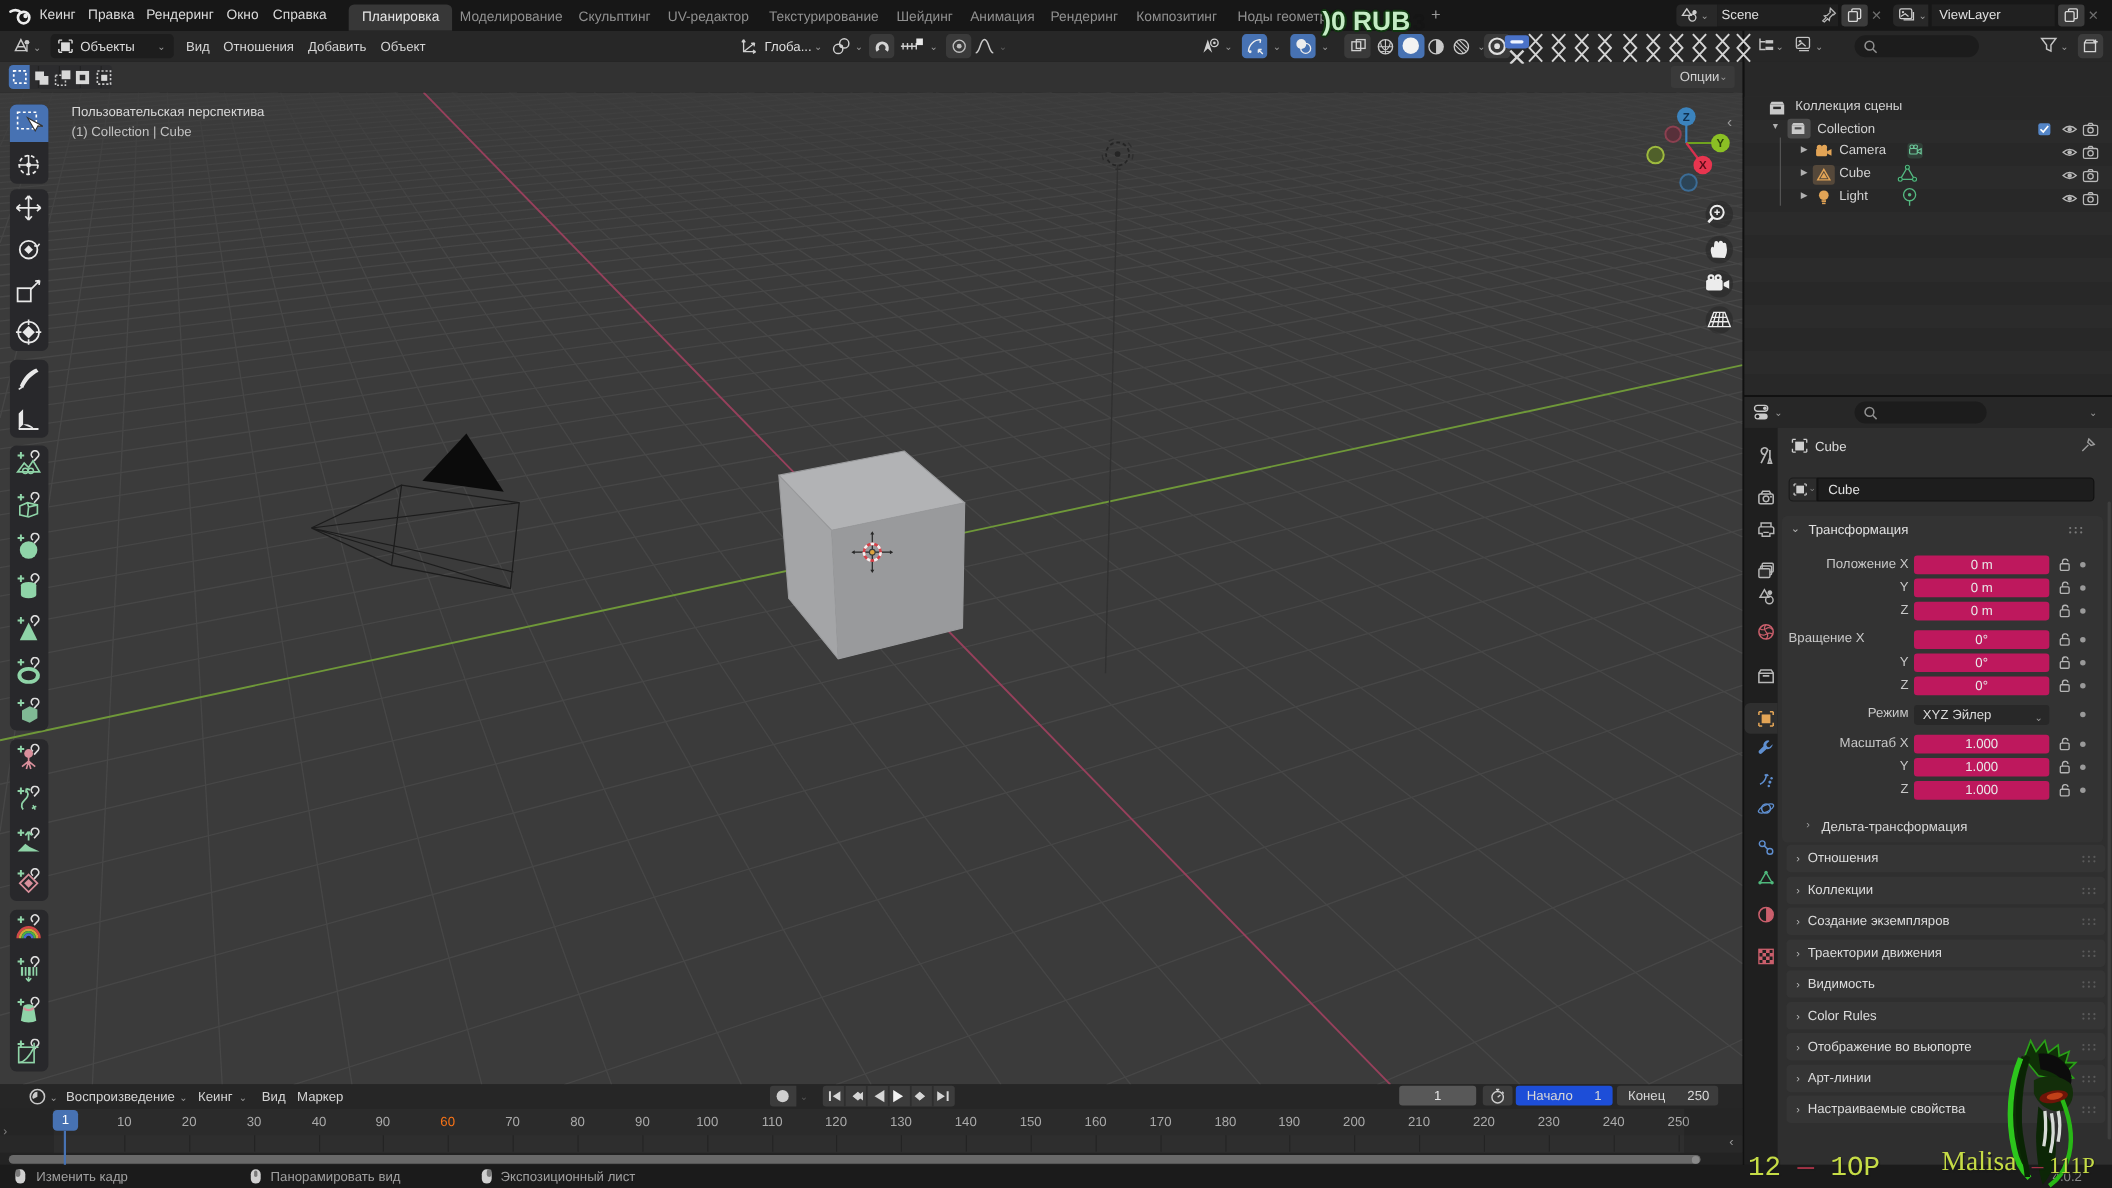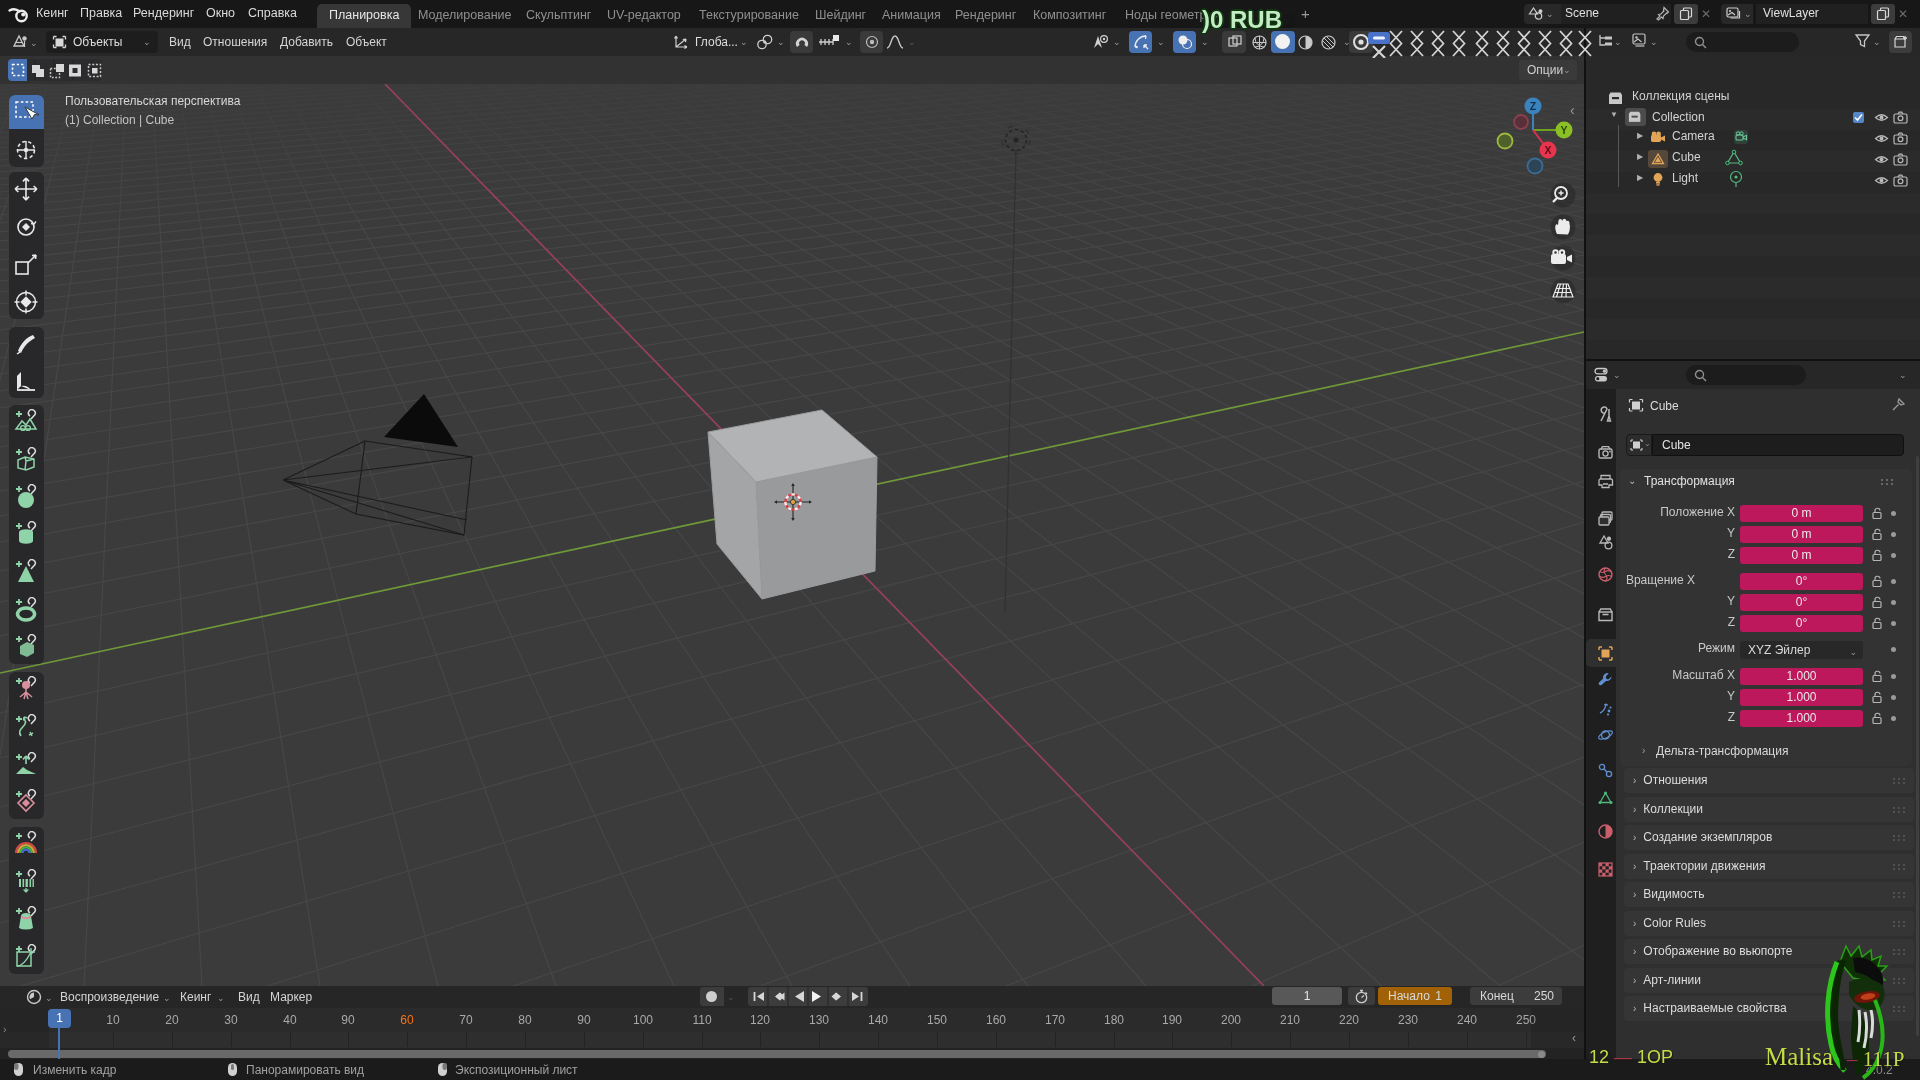--- a/index.html
+++ b/index.html
@@ -978,21 +978,21 @@
         <path d="M83.5 9.5 l4.5 -4 4.5 4 -4.5 4 Z" fill="#d6d6d6"></path>
 <path d="M113.5 5 v9" stroke="#d6d6d6" stroke-width="1.8"></path>
         <path d="M104 5 l7 4.5 -7 4.5 Z" fill="#d6d6d6"></path>
 </svg>
     <div class="abs fields" style="left:1272px;top:1px;width:70px;height:18px;line-height:18px;background:#585858">1</div>
     <div class="abs" style="left:1348px;top:1px;width:27px;height:18px;background:#3c3c3c;border-radius:3px"></div>
     <svg class="abs" style="left:1354px;top:3px" width="15" height="15" viewBox="0 0 15 15">
         <circle cx="7.5" cy="8.5" r="5.2" fill="none" stroke="#cdcdcd" stroke-width="1.3"></circle>
         <path d="M7.5 8.5 L10 6.5 M6 1.5 h3 M7.5 1.5 v2 M11.5 3.5 l1.5 1.5" stroke="#cdcdcd" stroke-width="1.3" fill="none"></path>
       </svg>
-    <div class="abs" style="left:1378px;top:1px;width:74px;height:18px;background:#a16207;border-radius:3px;color:#d8d8d8"><span style="margin-left:10px;line-height:18px">Начало</span><span style="position:absolute;right:10px;line-height:18px">1</span></div>
+    <div class="abs" style="left:1378px;top:1px;width:88px;height:18px;background:#1d4ed8;border-radius:3px;color:#d8d8d8"><span style="margin-left:10px;line-height:18px">Начало</span><span style="position:absolute;right:10px;line-height:18px">1</span></div>
     <div class="abs" style="left:1470px;top:1px;width:92px;height:18px;background:#3c3c3c;border-radius:3px;color:#d8d8d8"><span style="margin-left:10px;line-height:18px">Конец</span><span style="position:absolute;right:8px;line-height:18px">250</span></div>
     <span class="abs" style="left:93px;top:27px;width:40px;text-align:center;color:#a9a9a9;font-size:12px">10</span>
       <div class="abs" style="left:113px;top:46px;width:1px;height:15px;background:#232323"></div>
       <span class="abs" style="left:152px;top:27px;width:40px;text-align:center;color:#a9a9a9;font-size:12px">20</span>
       <div class="abs" style="left:172px;top:46px;width:1px;height:15px;background:#232323"></div>
       <span class="abs" style="left:211px;top:27px;width:40px;text-align:center;color:#a9a9a9;font-size:12px">30</span>
       <div class="abs" style="left:231px;top:46px;width:1px;height:15px;background:#232323"></div>
       <span class="abs" style="left:270px;top:27px;width:40px;text-align:center;color:#a9a9a9;font-size:12px">40</span>
       <div class="abs" style="left:290px;top:46px;width:1px;height:15px;background:#232323"></div>
       <span class="abs" style="left:328px;top:27px;width:40px;text-align:center;color:#a9a9a9;font-size:12px">90</span>
@@ -1073,21 +1073,21 @@
 <path d="M15 16 C4 40 1 72 7 98 C9 110 14 119 21 126 C17 112 15 96 15 78 C15 54 17 34 23 18 Z" fill="#0d2a06"></path>
 <path d="M14 18 C4 42 2 74 8 100 C10 111 15 120 22 127" fill="none" stroke="#2cc61c" stroke-width="5"></path>
 <path d="M20 16 C12 38 10 70 15 96 C17 108 20 118 20 126" fill="none" stroke="#0a2404" stroke-width="5"></path>
 <path d="M26 38 C38 32 52 34 60 42 C64 52 60 62 52 66 C40 68 30 60 26 50 Z" fill="#132e0a"></path>
 <ellipse cx="44" cy="53" rx="13" ry="5.5" fill="#6e1408" transform="rotate(-10 44 53)"></ellipse>
 <ellipse cx="45" cy="52.5" rx="7.5" ry="3" fill="#c04018" transform="rotate(-10 45 52.5)"></ellipse>
 <path d="M30 62 C40 70 46 84 46 100 C46 112 42 124 34 133 C30 120 28 104 28 88 Z" fill="#0c2606"></path>
 <path d="M36 66 C37 76 37 88 35 98 M42 68 C44 78 44 92 41 104 M48 66 C50 74 50 84 48 94" stroke="#d8dcd8" stroke-width="3" fill="none"></path>
 <path d="M52 56 C60 76 62 96 56 112 C53 122 47 129 40 134" fill="none" stroke="#28b816" stroke-width="4"></path>
 </svg>
-      <span class="abs" style="left:1589px;top:1047px;font-family:Liberation Sans, sans-serif;font-size:18px;color:#c6dc46;text-shadow:1px 1px 1px #1a1a1a">12 <span style="color:#a83448">—</span> 1ОР</span>
+      <span class="abs" style="left:1589px;top:1047px;font-family:Liberation Mono, monospace;font-size:25px;color:#c6dc46;text-shadow:1px 1px 1px #1a1a1a">12 <span style="color:#a83448">—</span> 1ОР</span>
     <span class="abs" style="left:1765px;top:1043px;font-family:'Liberation Serif',serif;font-size:25px;color:#c6dc46;text-shadow:1px 1px 1px #1a1a1a">Malisa</span>
     <span class="abs" style="left:1847px;top:1047px;font-family:'Liberation Serif',serif;font-size:21px;color:#c6dc46;text-shadow:1px 1px 1px #1a1a1a"><span style="color:#a83448">–</span> 111Р</span>
 
     <svg class="abs" style="left:1340px;top:28px" width="260" height="30" viewBox="0 0 260 30">
         <rect x="9" y="3" width="24" height="22" rx="4" fill="#3a3a3a"></rect>
         <circle cx="21" cy="14" r="7" fill="none" stroke="#e0e0e0" stroke-width="2"></circle>
         <circle cx="21" cy="14" r="2.6" fill="#e0e0e0"></circle>
         <rect x="28" y="4" width="22" height="12" rx="3" fill="#4a72c8"></rect>
         <rect x="33" y="8.5" width="12" height="3" rx="1.5" fill="#eef4ff"></rect>
         <path d="M33 18 L45 30 M45 18 L33 30" stroke="#d4d4d4" stroke-width="2.2"></path>

